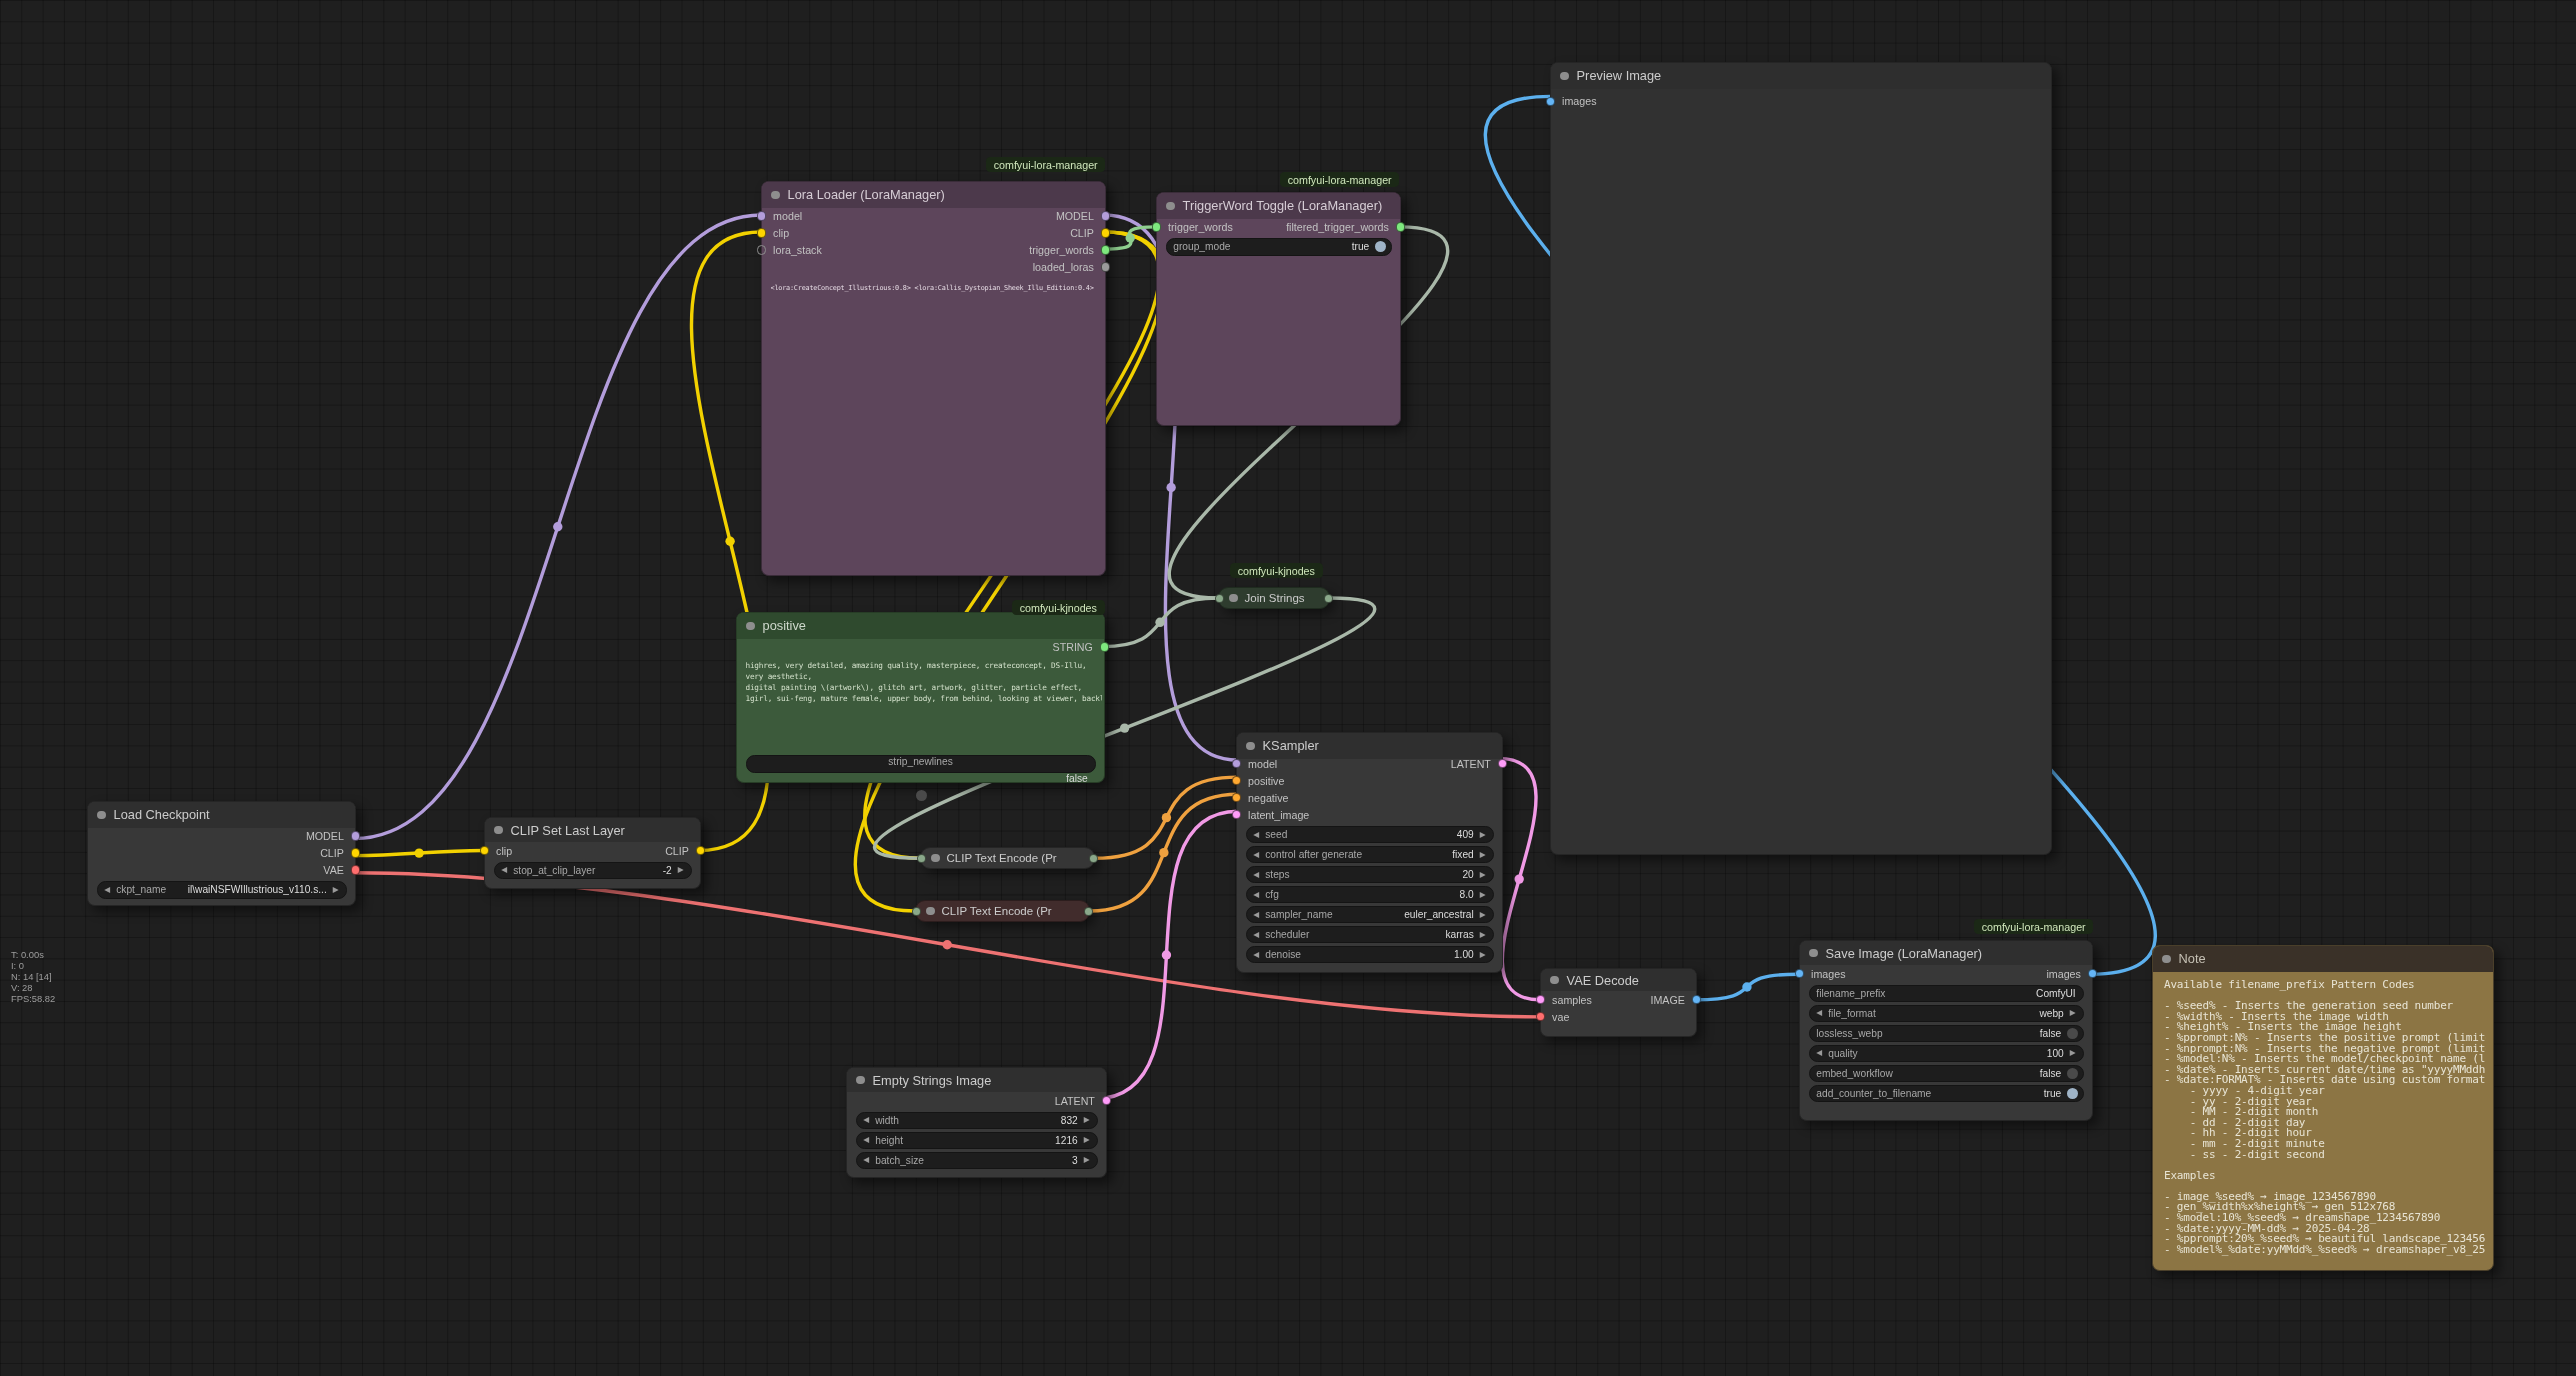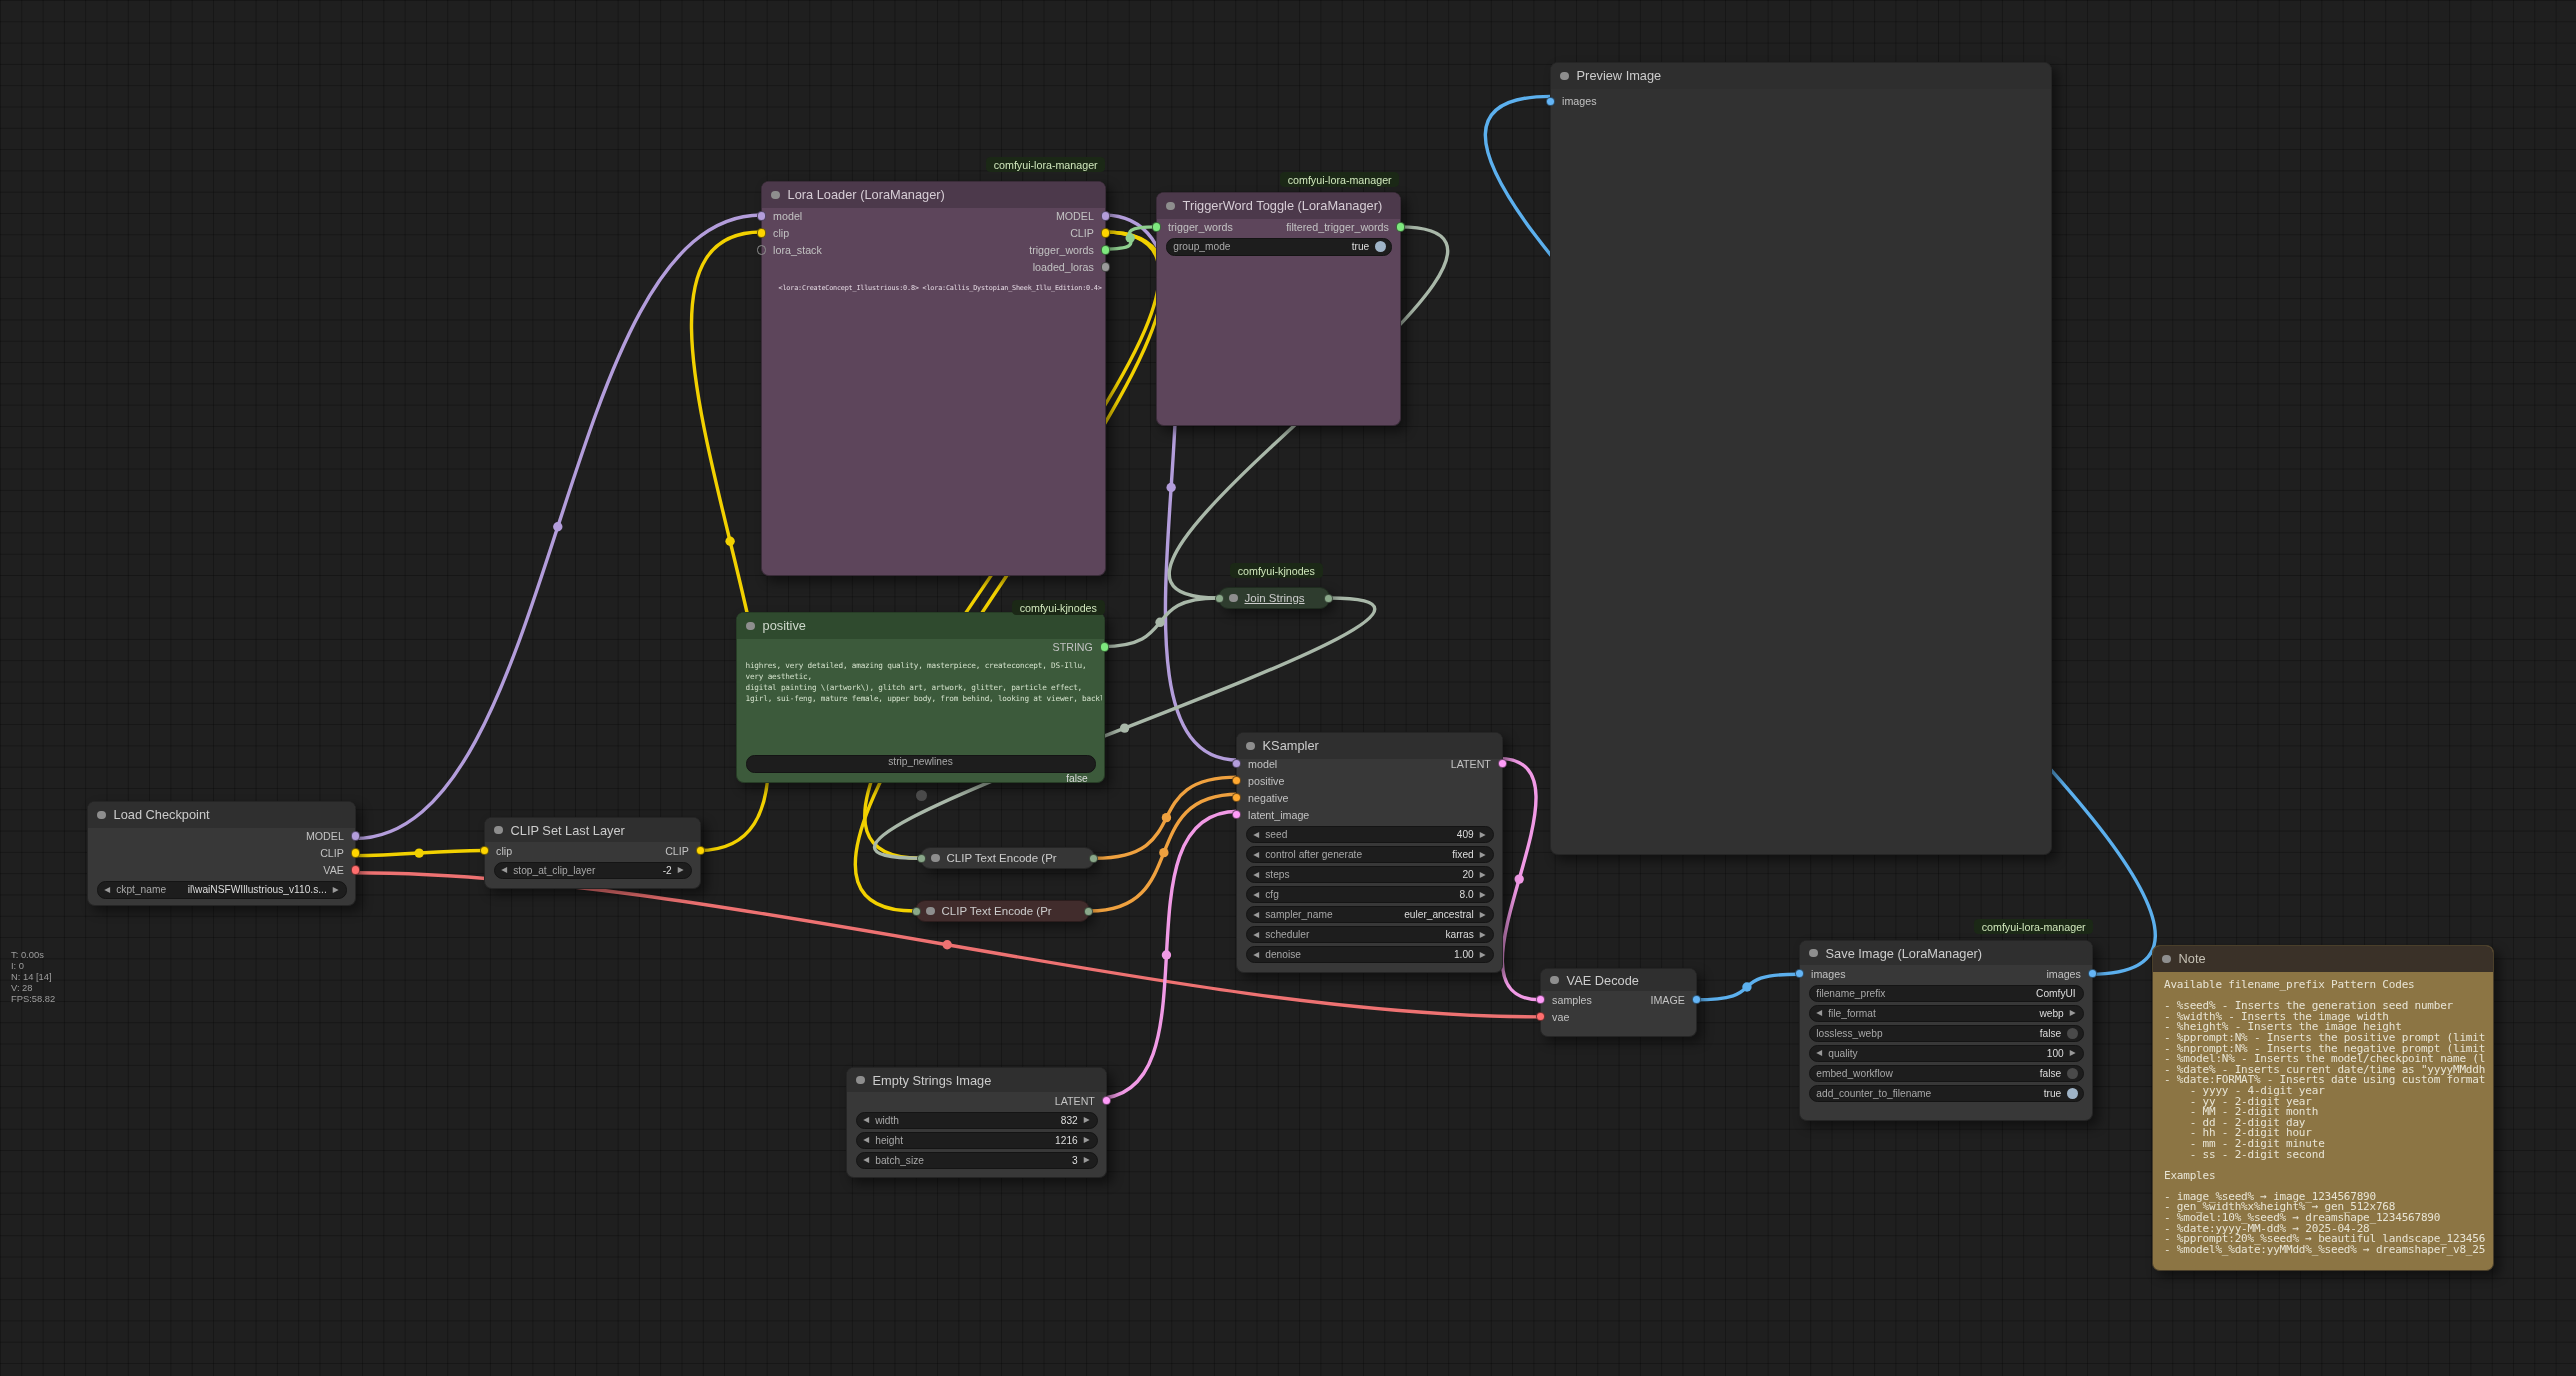--- a/index.html
+++ b/index.html
@@ -40,21 +40,21 @@
   .preview{background:#313131;}
   .preview .hdr{background:#2e2e2e;}
   .collapsed{height:22px;display:flex;align-items:center;gap:6.8px;padding:0 10.2px;
              font-size:11.5px;color:#cccccc;border-radius:10.2px;box-sizing:border-box;}
   .c-gray{background:#363636;}
   .c-maroon{background:#412c2c;border-color:#2c1d1d;}
   .c-green{background:#2e3c2e;border-color:#1f2b1f;}
   .cdot{position:absolute;width:9.4px;height:9.4px;border-radius:50%;border:0.9px solid rgba(0,0,0,.55);box-sizing:border-box;top:6px;}
   .cdot.l{left:-4.3px;} .cdot.r{right:-4.3px;}
   .loratext{position:absolute;left:8.5px;right:3.4px;top:102px;font-family:"DejaVu Sans Mono",monospace;
-            font-size:6.8px;letter-spacing:-0.2px;color:#e6dbe4;white-space:pre;overflow:hidden;text-align:right;}
+            font-size:6.8px;letter-spacing:-0.2px;color:#e6dbe4;white-space:pre;overflow:hidden;}
   .prompt{position:absolute;left:8.5px;right:1.7px;top:47px;height:94px;font-family:"DejaVu Sans Mono",monospace;
           font-size:7.7px;line-height:11px;letter-spacing:-0.2px;color:#d2e0ca;white-space:pre;overflow:hidden;}
   .notetext{position:absolute;left:11px;right:6.8px;top:34px;bottom:6.8px;font-family:"DejaVu Sans Mono",monospace;
             font-size:11px;line-height:10.6px;letter-spacing:-0.2px;color:#e8e4d4;white-space:pre;overflow:hidden;}
   #stats{position:absolute;left:11px;top:949px;z-index:2;color:#9d9d9d;font-size:9.4px;line-height:11px;}
 </style>
 </head>
 <body>
 
 <div id="canvas">
@@ -255,21 +255,21 @@
 digital painting \(artwork\), glitch art, artwork, glitter, particle effect,
 1girl, sui-feng, mature female, upper body, from behind, looking at viewer, backless outfit,</div>
     <div class="widget" style="position:absolute;left:0;right:0;bottom:6.8px;flex-direction:column;">
       <span>strip_newlines</span>
       <span class="val">false</span>
       <span class="toggle-dot"></span>
     </div>
   </div>
 
   <div class="badge" style="left:1230px;top:563px;">comfyui-kjnodes</div>
-  <div class="node collapsed c-green" style="left:1218px;top:587px;width:112px;text-decoration:underline;">
+  <div class="node collapsed c-green" style="left:1218px;top:587px;width:112px;">
     <span class="cdot l" style="background:#8aa88a"></span>
     <span class="tdot"></span>
     <span>Join Strings</span>
     <span class="cdot r" style="background:#8aa88a"></span>
   </div>
 
   <div class="node collapsed c-gray" style="left:920px;top:847px;width:175px;">
     <span class="cdot l" style="background:#8aa88a"></span>
     <span class="tdot"></span>
     <span>CLIP Text Encode (Pr</span>

